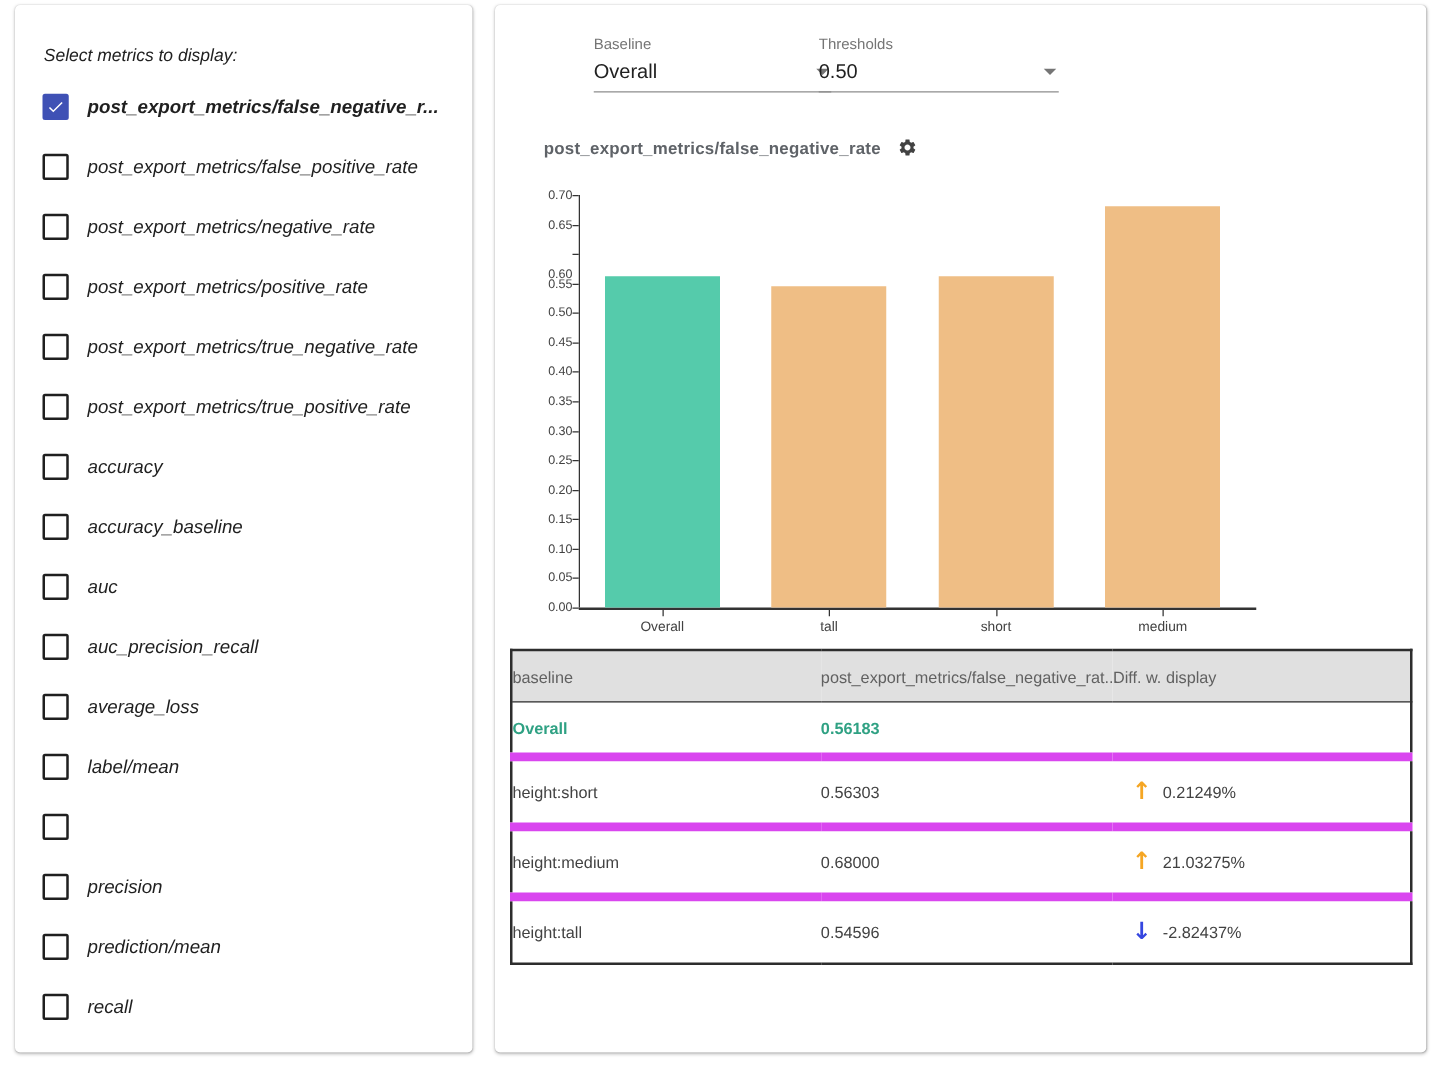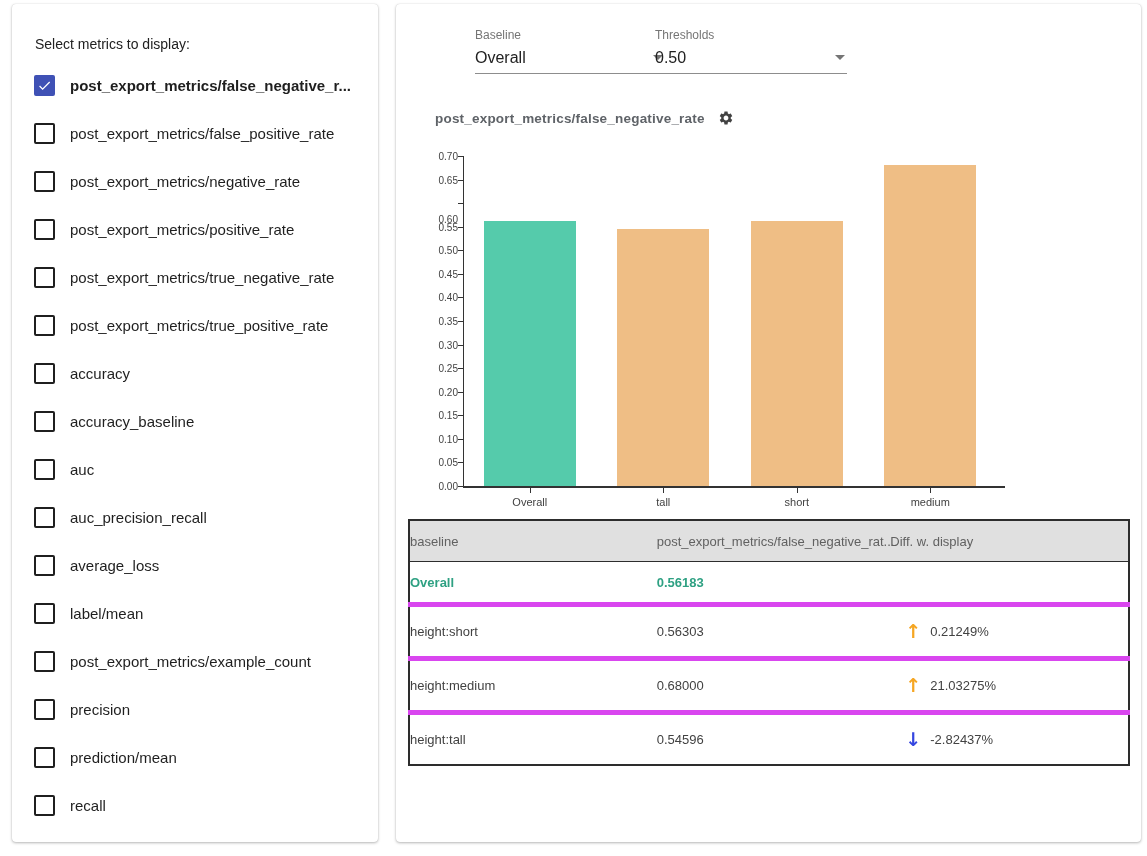--- a/index.html
+++ b/index.html
@@ -5,21 +5,21 @@
   html,body{margin:0;padding:0;}
   body{
     width:1147px;height:856px;position:relative;overflow:hidden;
     background:#ffffff;font-family:"Liberation Sans", sans-serif;
     -webkit-font-smoothing:antialiased;
   }
   .card{
     position:absolute;background:#fff;border-radius:4px;
     box-shadow:0 1px 3px rgba(0,0,0,.28), 0 0 1px rgba(0,0,0,.18);
   }
-  #left-card{left:12px;top:4px;width:366px;height:838px;}
+  #left-card{left:12px;top:4px;width:366px;height:838px;font-style:italic;}
   #right-card{left:396px;top:4px;width:745px;height:838px;}
 
   
   .sidebar-title{position:absolute;left:23px;top:32px;font-size:14px;color:#212121;}
   #metric-list{position:absolute;left:0;top:57px;width:100%;}
   .metric-item{display:flex;align-items:center;height:48px;padding-left:22px;cursor:pointer;}
   .checkbox{
     width:17px;height:17px;border:2px solid #1f1f1f;border-radius:2px;
     margin-right:15px;flex:none;display:flex;align-items:center;justify-content:center;
     background:#fff;box-sizing:content-box;
@@ -61,21 +61,21 @@
     position:absolute;left:12px;top:515px;width:722px;
     border-collapse:collapse;table-layout:fixed;border:2px solid #2d2d2d;
   }
   #metrics-table th{
     background:#e0e0e0;font-weight:normal;font-size:13px;color:#616161;
     text-align:left;height:40px;border-bottom:1px solid #2d2d2d;padding:0;
   }
   #metrics-table td{
     font-size:13px;color:#424242;height:49px;padding:0;background:#fff;
   }
-  #metrics-table tbody tr + tr td{border-top:5px solid #d946ef;}
+  #metrics-table tbody tr + tr td{border-top:7px solid #d946ef;}
   #metrics-table tr.baseline-row td{color:#2fa183;font-weight:bold;height:40px;}
   .cell-pad{padding-left:22px;}
   .diff-wrap{display:flex;align-items:center;padding-left:15px;}
   .arrow{font-family:"DejaVu Sans", sans-serif;font-size:19px;font-weight:bold;margin-right:9px;line-height:1;}
   .arrow.up{color:#F5A623;}
   .arrow.down{color:#3546E0;}
 </style>
 </head>
 <body>
 
@@ -129,21 +129,20 @@
       <div class="metric-item">
         <span class="checkbox"></span>
         <span class="metric-label">average_loss</span>
       </div>
       <div class="metric-item">
         <span class="checkbox"></span>
         <span class="metric-label">label/mean</span>
       </div>
       <div class="metric-item">
         <span class="checkbox"></span>
-        <span class="metric-label">post_export_metrics/example_count</span>
       </div>
       <div class="metric-item">
         <span class="checkbox"></span>
         <span class="metric-label">precision</span>
       </div>
       <div class="metric-item">
         <span class="checkbox"></span>
         <span class="metric-label">prediction/mean</span>
       </div>
       <div class="metric-item">

